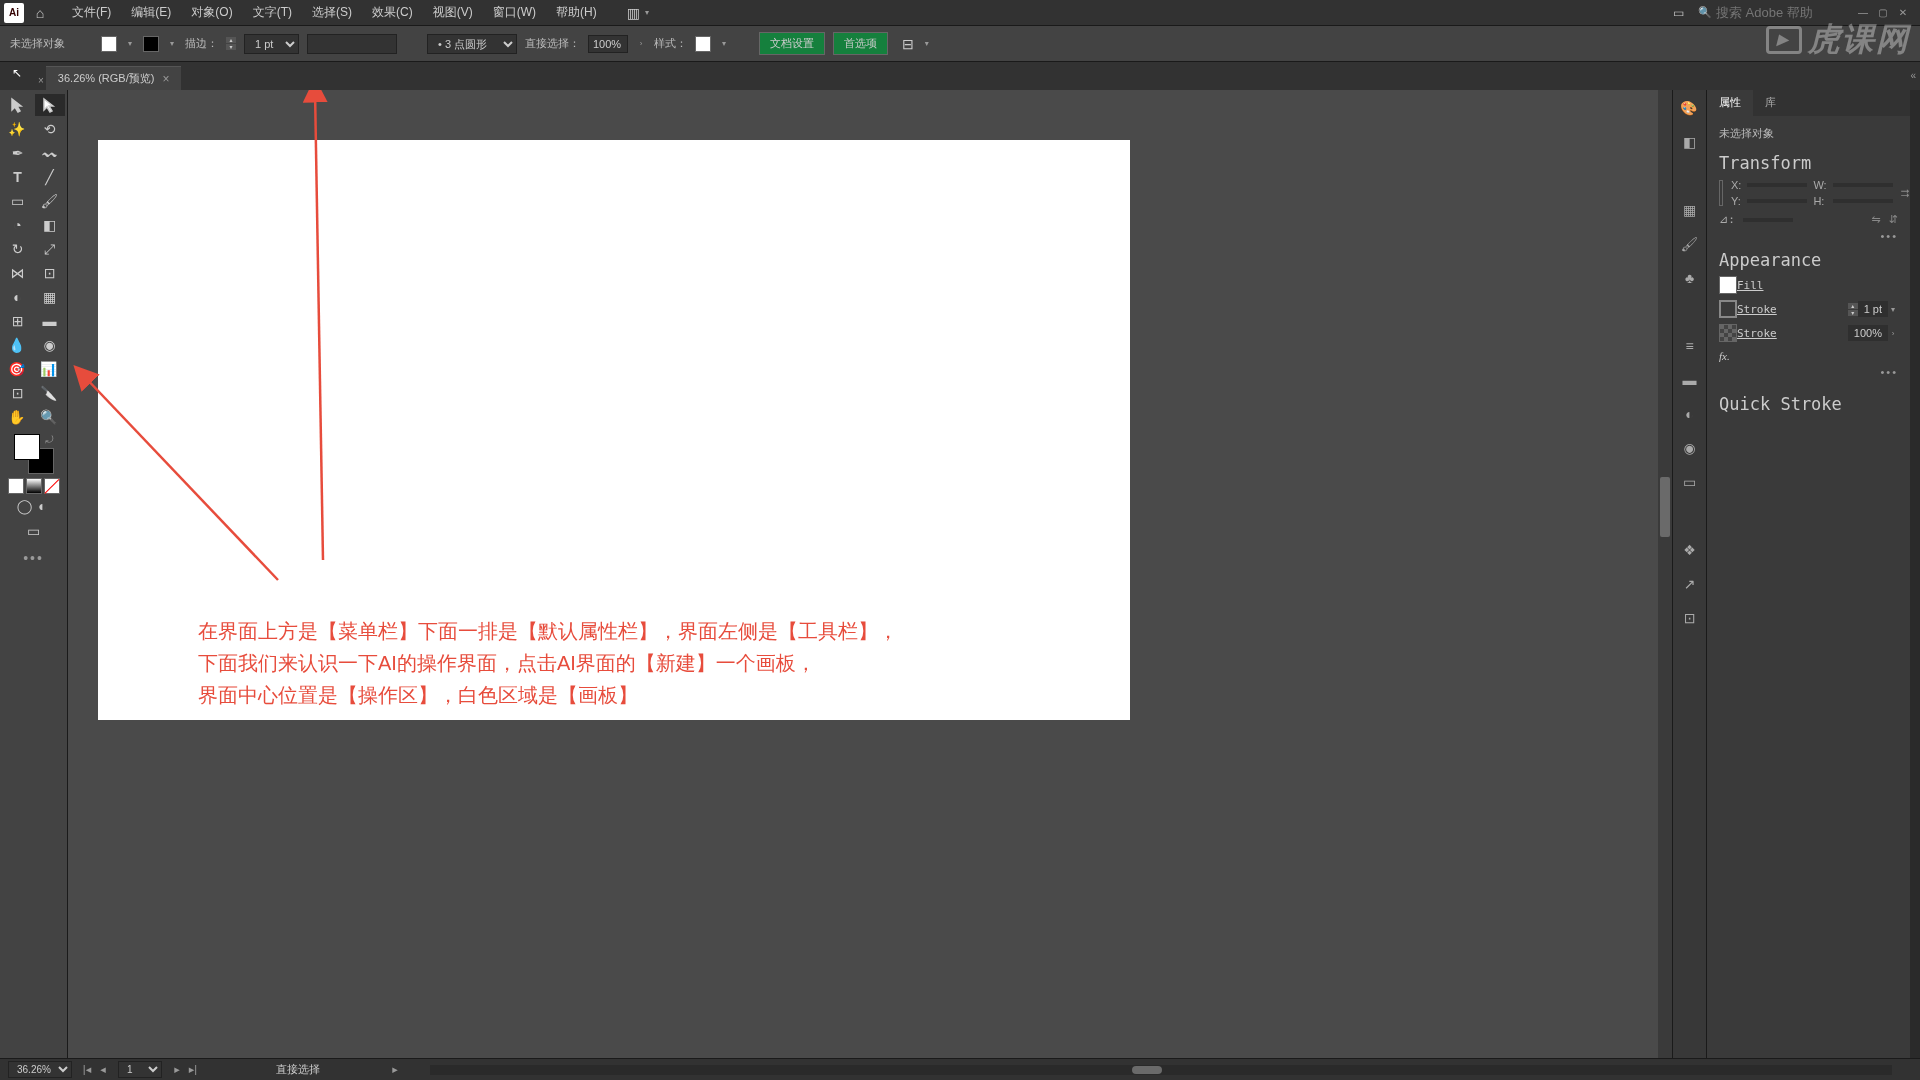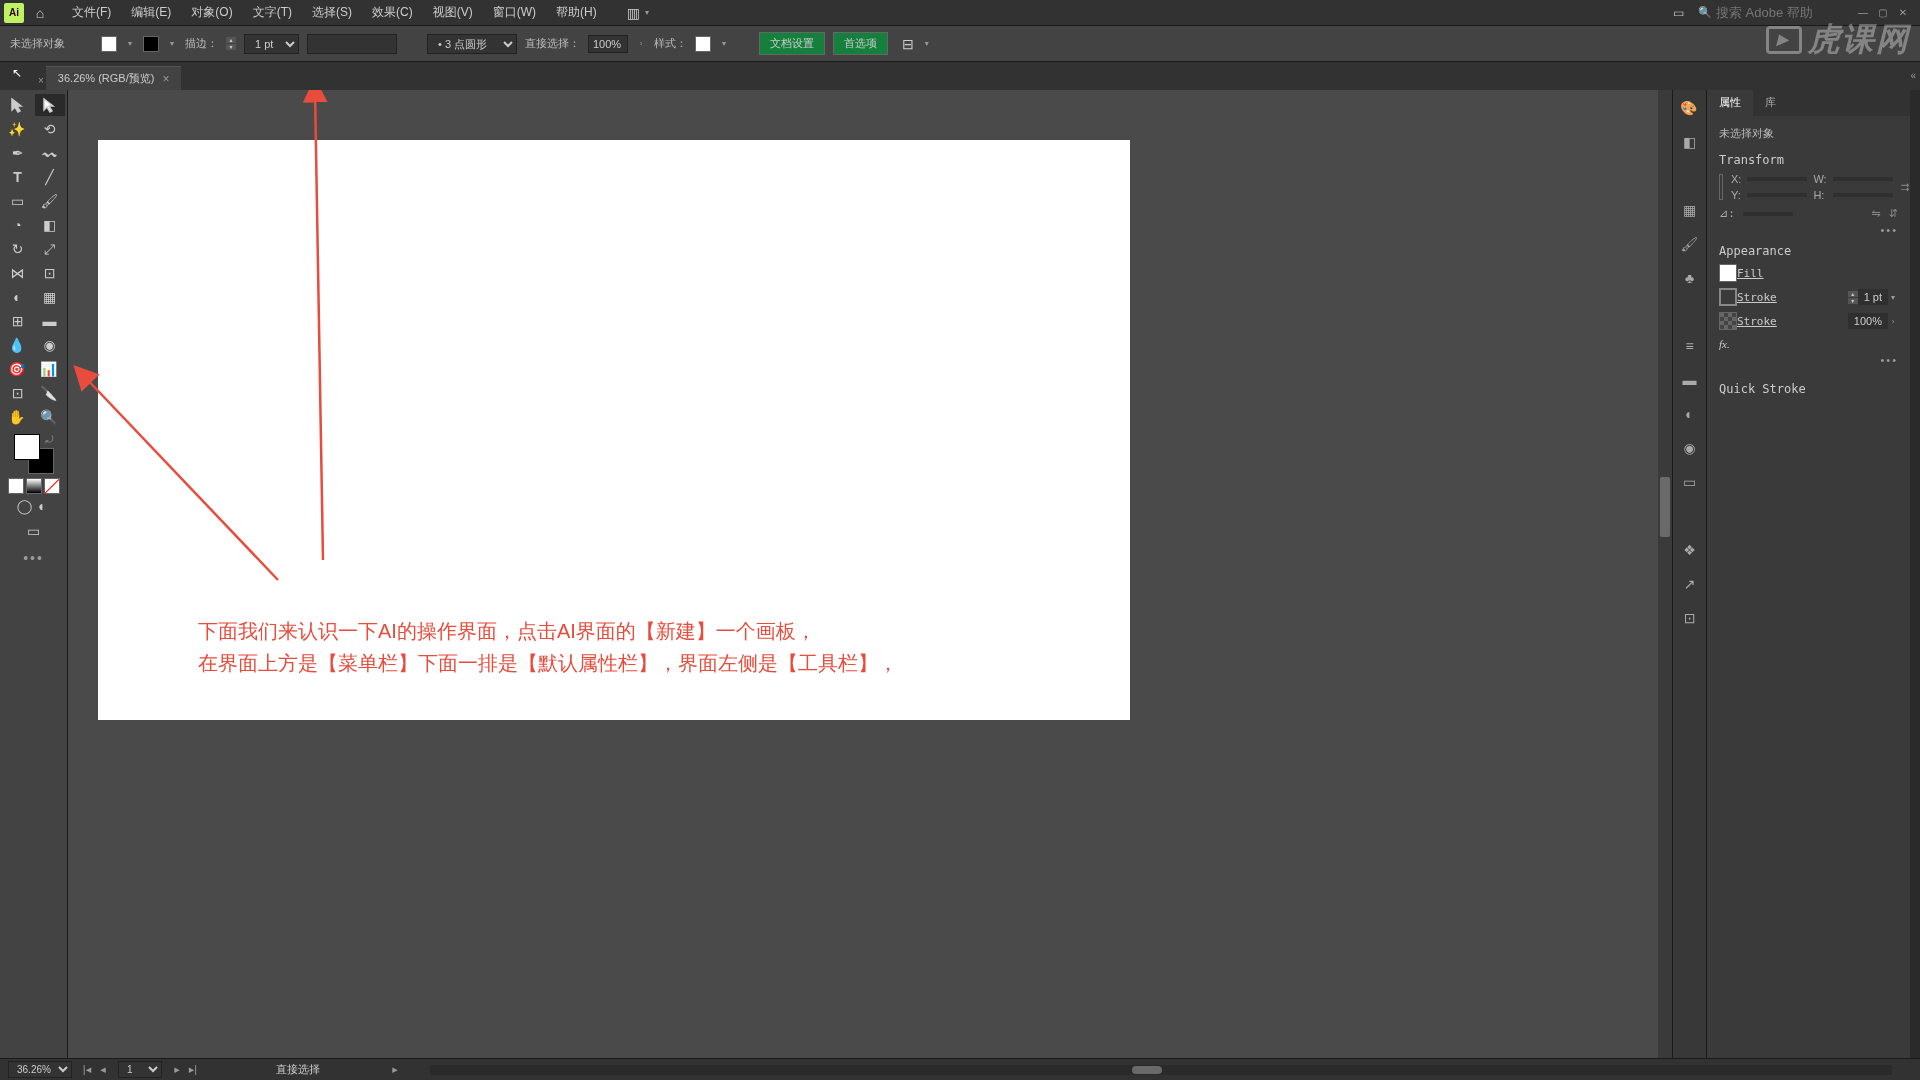--- a/index.html
+++ b/index.html
@@ -1,20 +1,20 @@
 <!DOCTYPE html>
 <html><head>
 <meta charset="utf-8">
 <style>
 * { margin: 0; padding: 0; box-sizing: border-box; font-family: "Microsoft YaHei", sans-serif; }
 body { background: #323232; color: #ccc; font-size: 11px; overflow: hidden; width: 1920px; height: 1080px; position: relative; }
 
 
 .menubar { height: 26px; background: #323232; display: flex; align-items: center; padding: 0 4px; border-bottom: 1px solid #1a1a1a; }
-.menubar .ai-icon { width: 20px; height: 20px; background: #bef264; color: #330000; font-weight: bold; display: flex; align-items: center; justify-content: center; font-size: 10px; border-radius: 2px; margin-right: 6px; }
+.menubar .ai-icon { width: 20px; height: 20px; background: #ffffff; color: #330000; font-weight: bold; display: flex; align-items: center; justify-content: center; font-size: 10px; border-radius: 2px; margin-right: 6px; }
 .menubar .home-icon { width: 20px; height: 20px; display: flex; align-items: center; justify-content: center; margin-right: 12px; color: #ccc; font-size: 14px; }
 .menu-item { padding: 0 10px; height: 44px; display: flex; align-items: center; cursor: pointer; font-size: 12px; }
 .menubar .spacer { flex: 1; }
 .menubar .right-icons { display: flex; align-items: center; gap: 8px; }
 .search-box { display: flex; align-items: center; gap: 4px; padding: 2px 6px; }
 .search-box input { background: transparent; border: none; color: #999; font-size: 13px; width: 120px; }
 .win-controls { display: flex; gap: 6px; padding: 0 6px; }
 .win-btn { width: 14px; height: 14px; display: flex; align-items: center; justify-content: center; color: #999; font-size: 10px; }
 
 
@@ -66,21 +66,21 @@
 
 .right-dock { width: 34px; background: #383838; border-left: 1px solid #1a1a1a; display: flex; flex-direction: column; align-items: center; padding-top: 8px; gap: 14px; }
 .dock-icon { width: 20px; height: 20px; display: flex; align-items: center; justify-content: center; color: #aaa; font-size: 14px; }
 
 
 .props-panel { width: 204px; background: #3a3a3a; border-left: 1px solid #1a1a1a; display: flex; flex-direction: column; font-size: 11px; }
 .panel-tabs { display: flex; height: 26px; background: #323232; }
 .panel-tab { padding: 5px 12px; color: #aaa; font-size: 11px; }
 .panel-tab.active { background: #3a3a3a; color: #fff; }
 .panel-body { padding: 10px 12px; }
-.panel-section-title { color: #ccc; font-size: 12px; margin: 8px 0 6px; font-family: monospace; }
+.panel-section-title { color: #ccc; font-size: 17px; margin: 8px 0 6px; font-family: monospace; }
 .transform-grid { display: flex; gap: 8px; align-items: center; }
 .ref-point { width: 26px; height: 26px; display: grid; grid-template-columns: repeat(3, 1fr); grid-template-rows: repeat(3, 1fr); gap: 1px; border: 1px solid #666; }
 .ref-point span { background: #555; }
 .xy-grid { display: grid; grid-template-columns: auto 60px auto 60px; gap: 4px 6px; align-items: center; font-family: monospace; }
 .xy-grid .lbl { color: #aaa; }
 .xy-grid .val { background: #2f2f2f; padding: 2px 4px; color: #777; }
 .appearance-row { display: flex; align-items: center; margin: 6px 0; }
 .app-swatch { width: 18px; height: 18px; border: 1px solid #666; }
 .app-label { font-family: monospace; text-decoration: underline; color: #ccc; flex: 1; }
 .panel-more { text-align: right; color: #999; letter-spacing: 2px; margin-top: 4px; }
@@ -240,22 +240,23 @@
     <svg class="arrow-svg" style="left:0; top:0; width:100%; height:100%;">
       <defs>
         <marker id="ah1" markerWidth="10" markerHeight="10" refX="5" refY="5" orient="auto">
           <path d="M0,0 L10,5 L0,10 Z" fill="#e74c3c"></path>
         </marker>
       </defs>
       <line x1="255" y1="470" x2="247" y2="0" stroke="#e74c3c" stroke-width="2.5" marker-end="url(#ah1)"></line>
       <line x1="210" y1="490" x2="14" y2="284" stroke="#e74c3c" stroke-width="2.5" marker-end="url(#ah1)"></line>
     </svg>
     <div class="annotation-text" style="left:130px; top:525px;">
+      <div>在界面上方是【菜单栏】下面一排是【默认属性栏】，界面左侧是【工具栏】，</div>
       <div>下面我们来认识一下AI的操作界面，点击AI界面的【新建】一个画板，</div>
-      <div>在界面上方是【菜单栏】下面一排是【默认属性栏】，界面左侧是【工具栏】，</div>
+      <div>界面中心位置是【操作区】，白色区域是【画板】</div>
     </div>
     <div class="vscroll">
       <div class="vscroll-thumb" style="top:40%; height:60px;"></div>
     </div>
   </div>
 
   <div class="right-dock">
     <div class="dock-icon">🎨</div>
     <div class="dock-icon">◧</div>
     <div style="height:20px;"></div>

